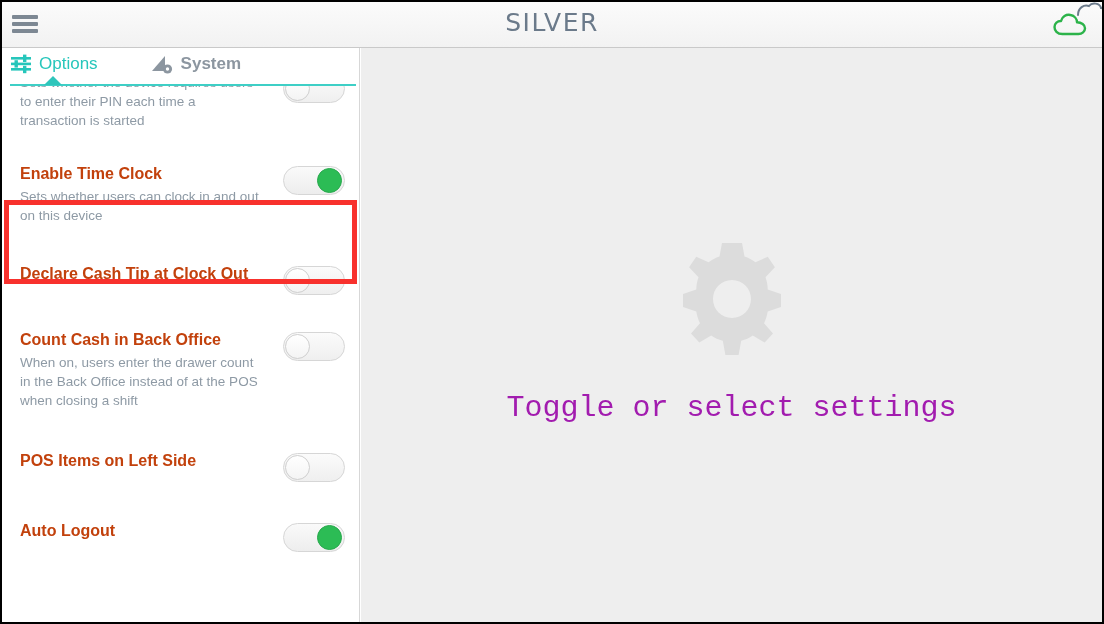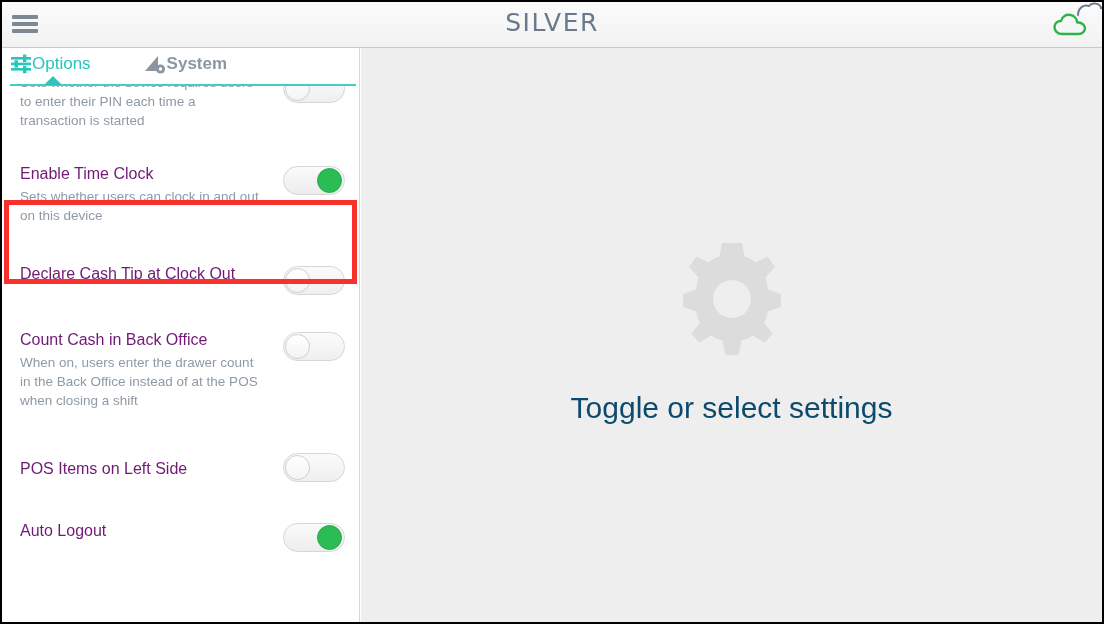--- a/index.html
+++ b/index.html
@@ -105,21 +105,21 @@
     position: relative;
     height: 32px;
     display: flex;
     align-items: center;
     background: #ffffff;
   }
 
   .tab {
     display: flex;
     align-items: center;
-    gap: 0;
+    gap: 7px;
     cursor: pointer;
     user-select: none;
     white-space: nowrap;
   }
   .tab.options { margin-left: 8px; }
   .tab.system  { margin-left: 52px; font-weight: bold; }
 
   .tab .tab-label {
     font-size: 17px;
     font-family: "Liberation Sans", sans-serif;
@@ -167,22 +167,23 @@
     display: flex;
     align-items: flex-start;
     padding: 13px 14px 13px 18px;
     background: #ffffff;
     min-height: 46px;
   }
   .setting-text { flex: 1; padding-right: 12px; }
 
   .setting-title {
     font-size: 16px;
-    color: #701a75;
+    color: #c2410c;
     line-height: 22px;
+    font-weight: bold;
   }
   .setting-desc {
     font-size: 13.5px;
     color: #8e9aa5;
     line-height: 19px;
     margin-top: 2px;
     max-width: 245px;
   }
 
   
@@ -244,22 +245,22 @@
     display: flex;
     flex-direction: column;
     align-items: center;
     justify-content: center;
   }
   #main-gear { margin-bottom: 34px; }
   #empty-text {
     text-align: center;
     font-size: 30px;
     line-height: 38px;
-    color: #0c4a6e;
-    font-family: Liberation Sans, sans-serif;
+    color: #a21caf;
+    font-family: Liberation Mono, monospace;
   }
 </style>
 </head>
 <body>
 
 <div id="screen">
 
   <div id="appbar">
 
     <div id="hamburger">
@@ -347,21 +348,21 @@
           <div class="setting-text">
             <div class="setting-title">Count Cash in Back Office</div>
             <div class="setting-desc">When on, users enter the drawer count in the Back Office instead of at the POS when closing a shift</div>
           </div>
           <div class="toggle off">
             <div class="knob"></div>
           </div>
         </div>
 
 
-        <div class="setting-row" style="padding-top:24px;padding-bottom:24px;align-items:flex-end;">
+        <div class="setting-row" style="padding-top:24px;padding-bottom:24px;">
           <div class="setting-text">
             <div class="setting-title">POS Items on Left Side</div>
             <div class="setting-desc"></div>
           </div>
           <div class="toggle off">
             <div class="knob"></div>
           </div>
         </div>
 
         <div class="setting-row" style="padding-top:14px;padding-bottom:16px;">

